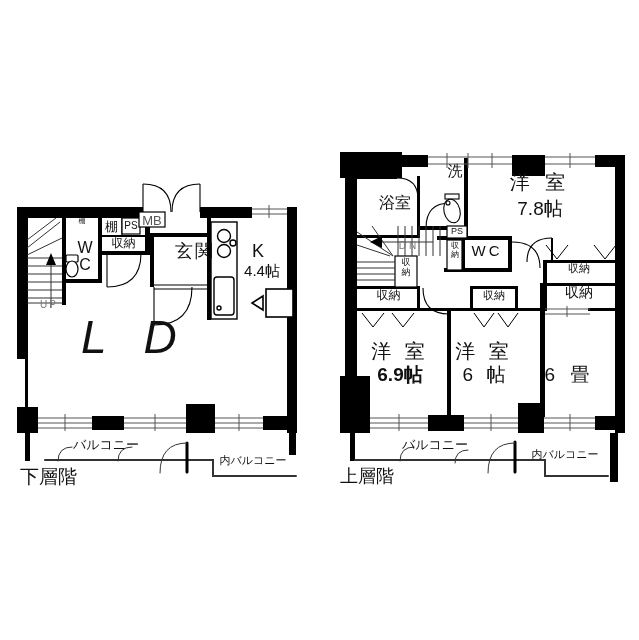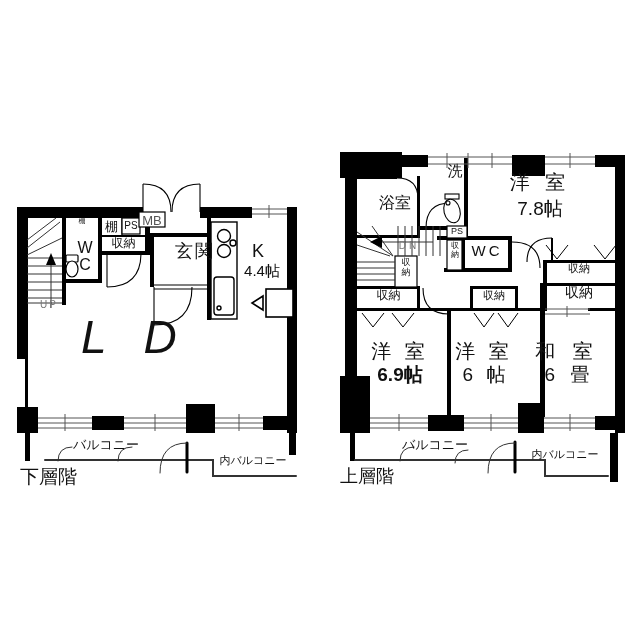--- a/index.html
+++ b/index.html
@@ -287,19 +287,18 @@
 <span class="lbl c" style="left:464px;top:243px;width:46px;font-size:15px;letter-spacing:3px;">WC</span>
 <span class="lbl vtext" style="left:398px;top:258px;width:16px;font-size:9px;">収納</span>
 <span class="lbl c" style="left:362px;top:289px;width:53px;font-size:12px;">収納</span>
 <span class="lbl c" style="left:470px;top:290px;width:48px;font-size:11px;">収納</span>
 <span class="lbl c" style="left:548px;top:263px;width:62px;font-size:11px;">収納</span>
 <span class="lbl c" style="left:546px;top:285px;width:66px;font-size:14px;">収納</span>
 <span class="lbl c" style="left:362px;top:341px;width:76px;font-size:20px;letter-spacing:4px;">洋 室</span>
 <span class="lbl c" style="left:360px;top:365px;width:80px;font-size:19px;font-weight:bold;">6.9帖</span>
 <span class="lbl c" style="left:446px;top:341px;width:76px;font-size:20px;letter-spacing:4px;">洋 室</span>
 <span class="lbl c" style="left:446px;top:365px;width:76px;font-size:19px;word-spacing:8px;">6 帖</span>
-<span class="lbl c" style="left:528px;top:341px;width:78px;font-size:20px;letter-spacing:6px;">和 室</span>
 <span class="lbl c" style="left:528px;top:365px;width:78px;font-size:19px;word-spacing:10px;">6 畳</span>
 <span class="lbl c" style="left:385px;top:438px;width:100px;font-size:13px;">バルコニー</span>
 <span class="lbl c" style="left:520px;top:449px;width:90px;font-size:11px;">内バルコニー</span>
 <span class="lbl" style="left:340px;top:467px;font-size:18px;">上層階</span>
 
 </div>
 
 </body></html>

